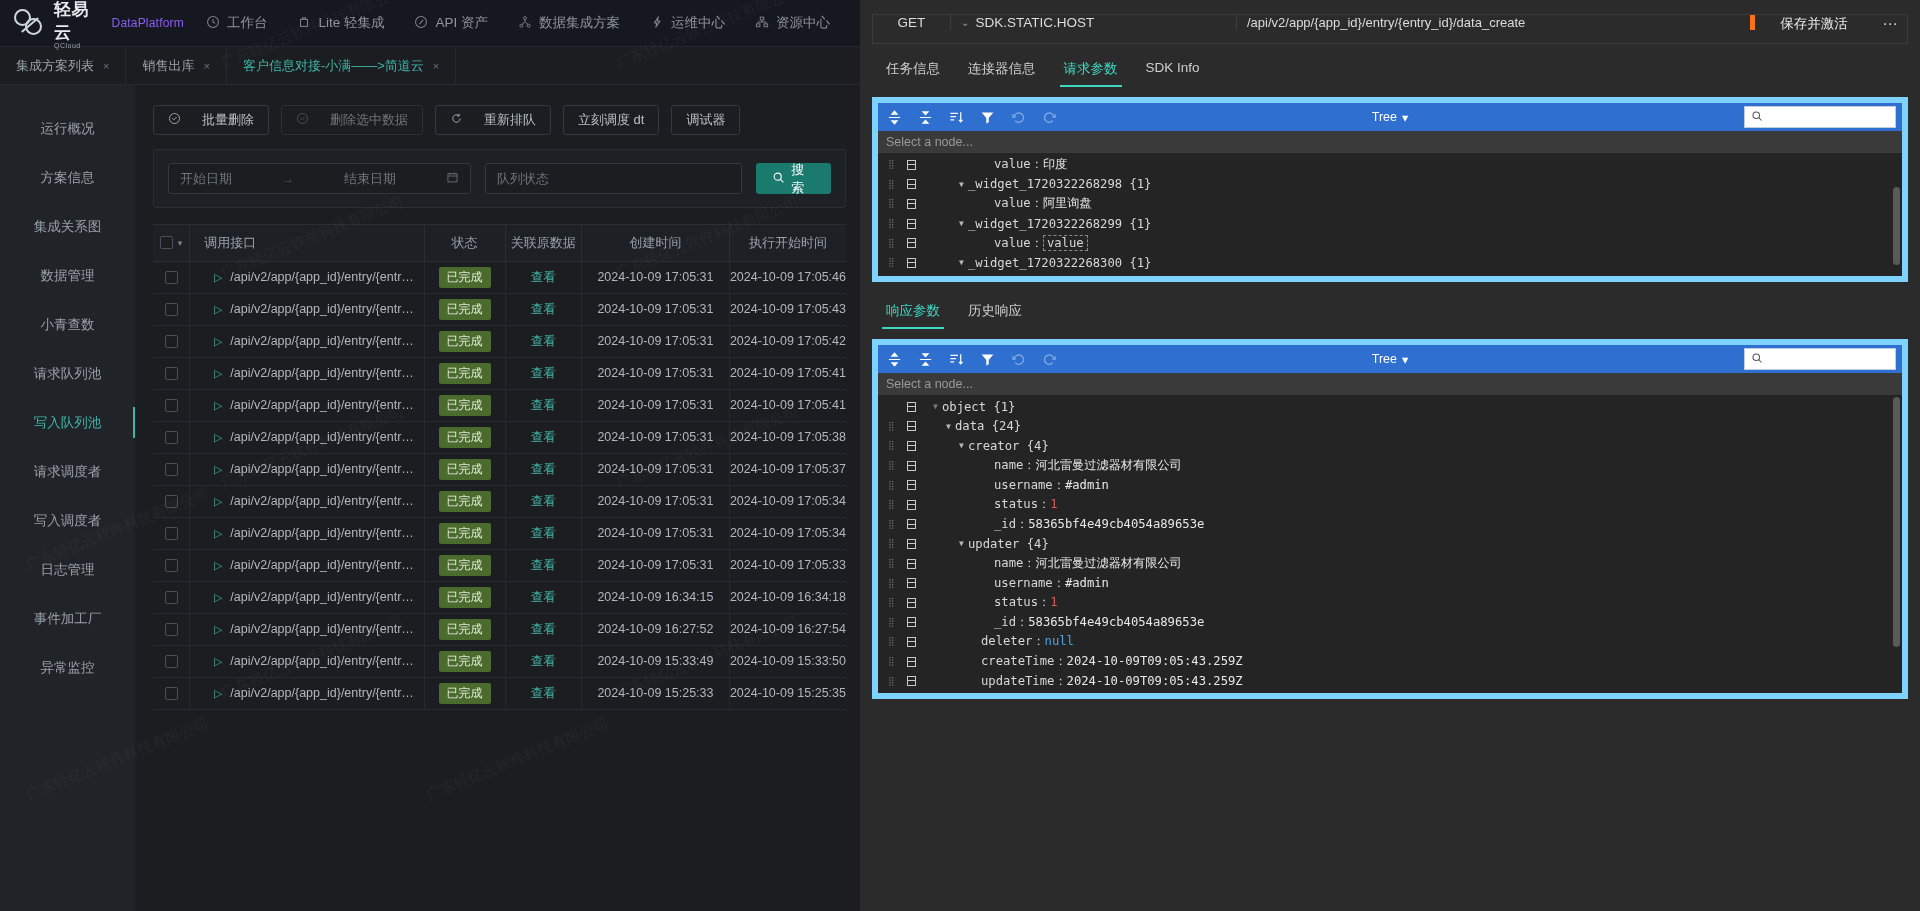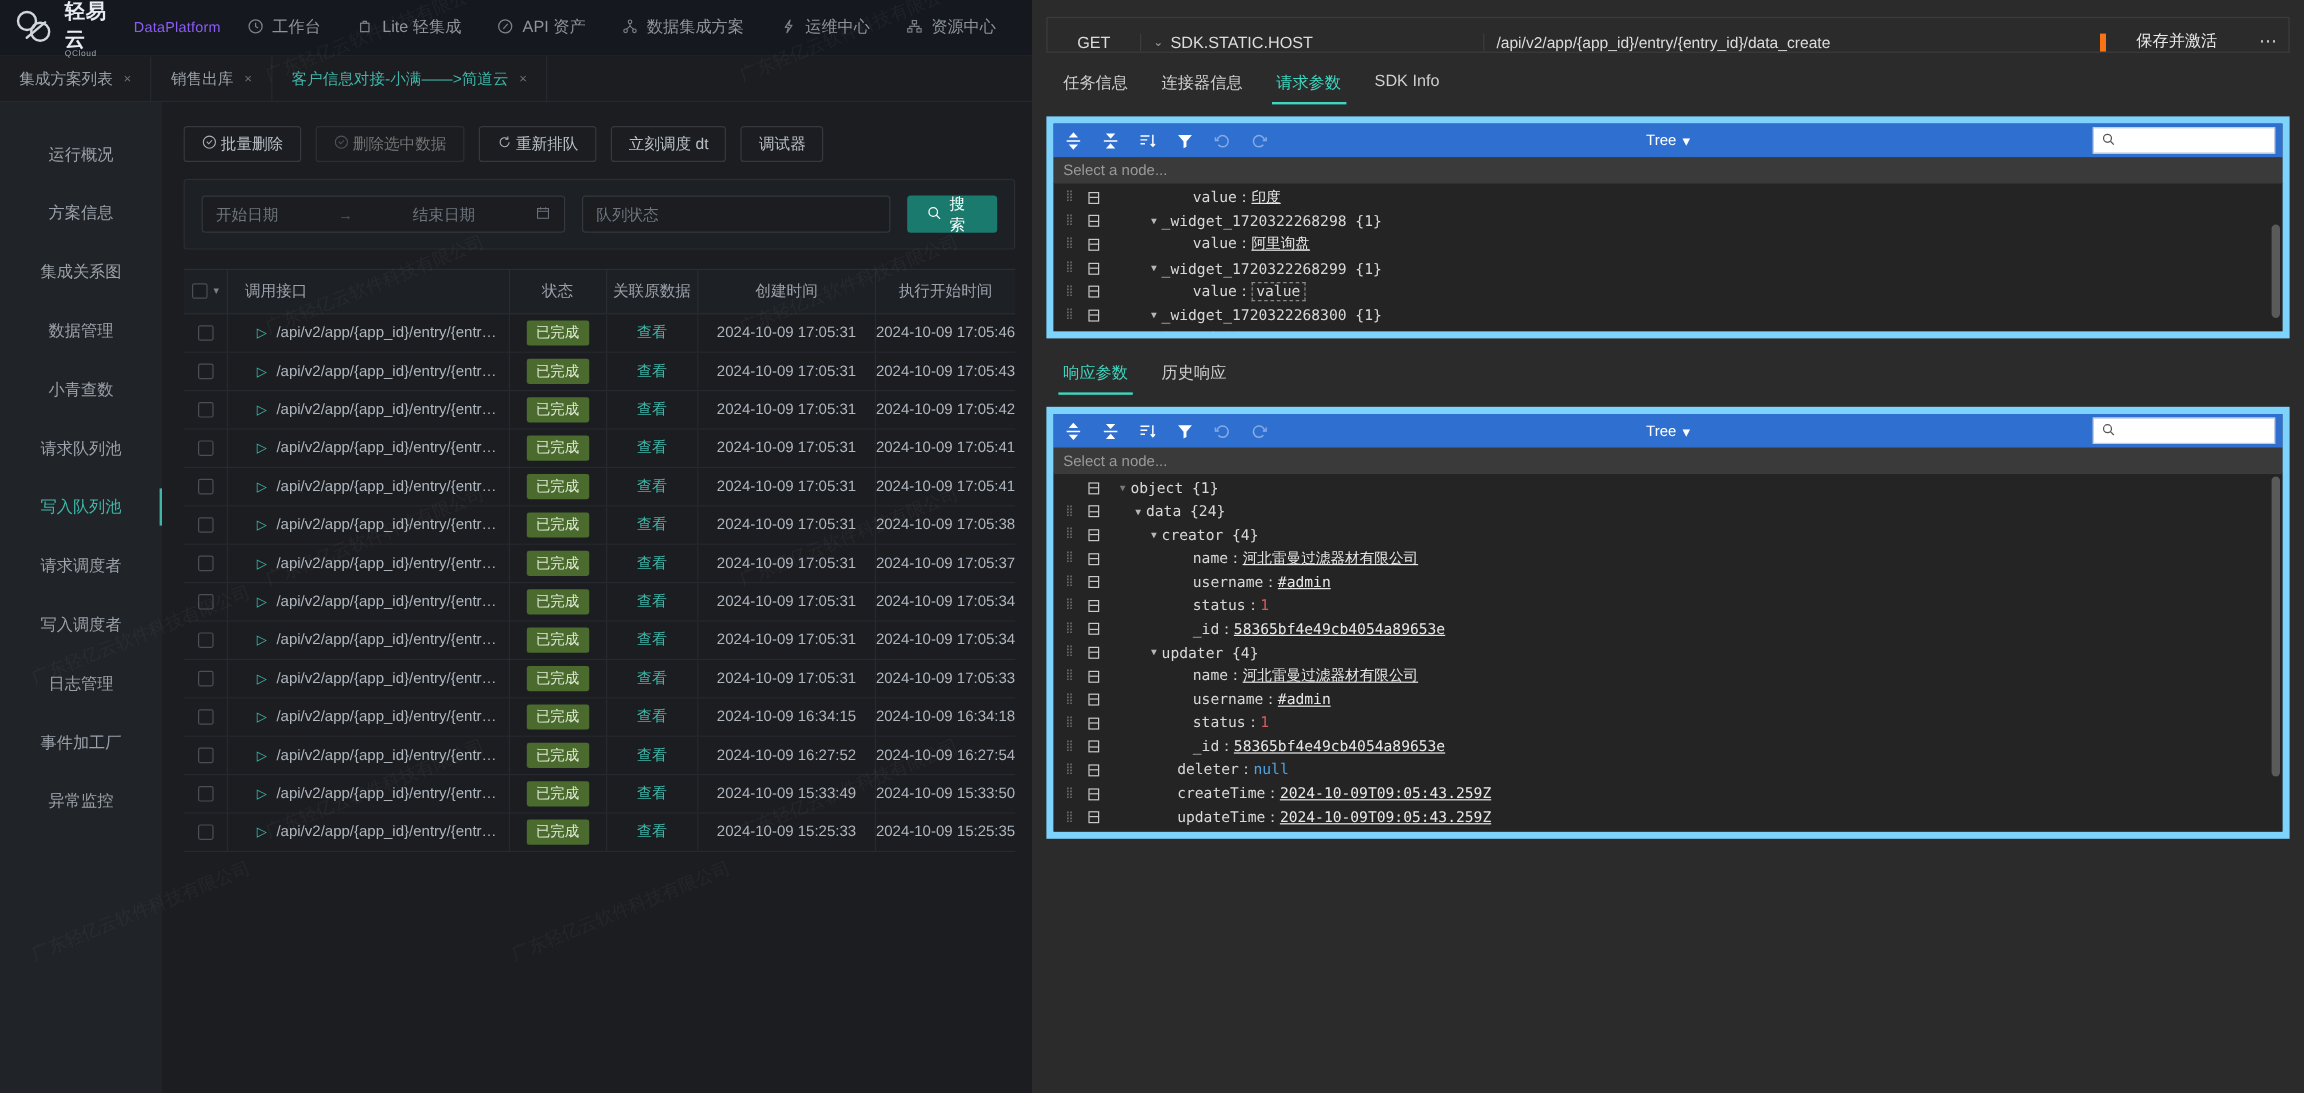--- a/index.html
+++ b/index.html
@@ -71,21 +71,21 @@
     content: ""; position: absolute; right: 0; top: 6px; bottom: 6px;
     width: 2px; background: #3fb6a8;
   }
 
   .lmain { flex: 1; background: #1b1d21; padding: 20px 0 0 18px; overflow: hidden; }
 
   .btnrow { display: flex; gap: 12px; margin-bottom: 14px; }
   .btn {
     height: 30px; padding: 0 14px; border: 1px solid #35383e; border-radius: 3px;
     background: transparent; color: #b9c0c8; font-size: 13px;
-    display: flex; align-items: center; gap: 3px; cursor: pointer;
+    display: flex; align-items: center; gap: 21px; cursor: pointer;
     font-family: "Liberation Sans", sans-serif; white-space: nowrap;
   }
   .btn.disabled { color: #737373; border-color: #2c2f34; cursor: default; }
   .btn .ic { font-size: 12px; opacity: .9; }
 
   .filterbox {
     border: 1px solid #2a2d33; border-radius: 3px; padding: 13px 14px;
     display: flex; align-items: center; gap: 14px; margin-right: 14px;
     background: #1d2025;
   }
@@ -139,21 +139,21 @@
     transform: rotate(-22deg); pointer-events: none; white-space: nowrap;
     font-family: "Liberation Sans", sans-serif;
   }
 
   
   .rightpanel {
     position: absolute; left: 860px; top: 0; width: 1060px; height: 911px;
     background: #2b2b2b; display: flex; flex-direction: column;
   }
   .urlbar {
-    display: flex; align-items: flex-end; height: 30px; margin: 14px 12px 0 12px;
+    display: flex; align-items: flex-start; height: 30px; margin: 14px 12px 0 12px;
     border: 1px solid #3c3c3c; background: #2b2b2b;
   }
   .urlbar .method {
     width: 78px; display: flex; align-items: center; justify-content: center;
     font-size: 13.5px; color: #dcdcdc; border-right: 1px solid #3c3c3c;
   }
   .urlbar .host {
     flex: 0 0 286px; display: flex; align-items: center; gap: 6px;
     padding: 0 10px; font-size: 13.5px; color: #dcdcdc;
     border-right: 1px solid #3c3c3c;
@@ -229,21 +229,21 @@
   .jrow .sqr::after {
     content:""; position:absolute; left:0; right:0; top:3.2px; height:1px; background:#c9c9c9;
   }
   .jrow .tri {
     width: 13px; flex: none; color: #b6b6b6; font-size: 8px; text-align: center;
   }
   .jrow .tri.dim { color: #777; }
   .jrow .txt { color: #d8d8d8; }
   .k-obj { color: #d8d8d8; }
   .k-cnt { color: #d8d8d8; }
-  .v-str { color: #e8e8e8; text-decoration: underline; }
+  .v-str { color: #e8e8e8; }
   .v-num { color: #d45b5b; }
   .v-null { color: #4fa3e3; }
   .v-box {
     border: 1px dashed #8a8a8a; padding: 0 3px; color: #d8d8d8;
   }
   .scroll-v {
     position: absolute; right: 2px; width: 7px; background: #5a5a5a; border-radius: 4px;
   }
 
   .lbl-sep { color: #d8d8d8; }

